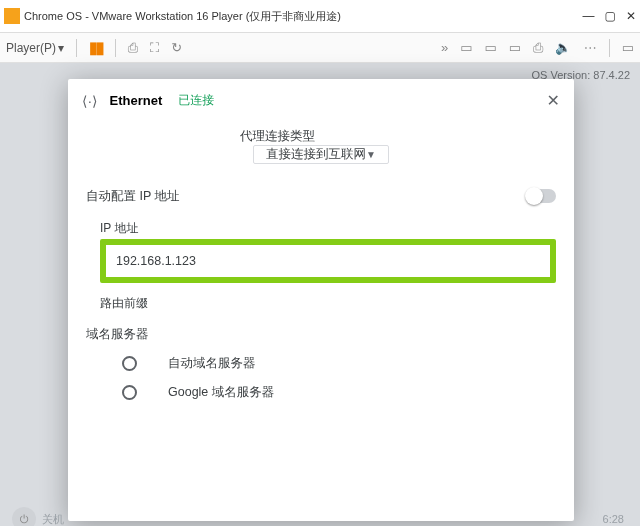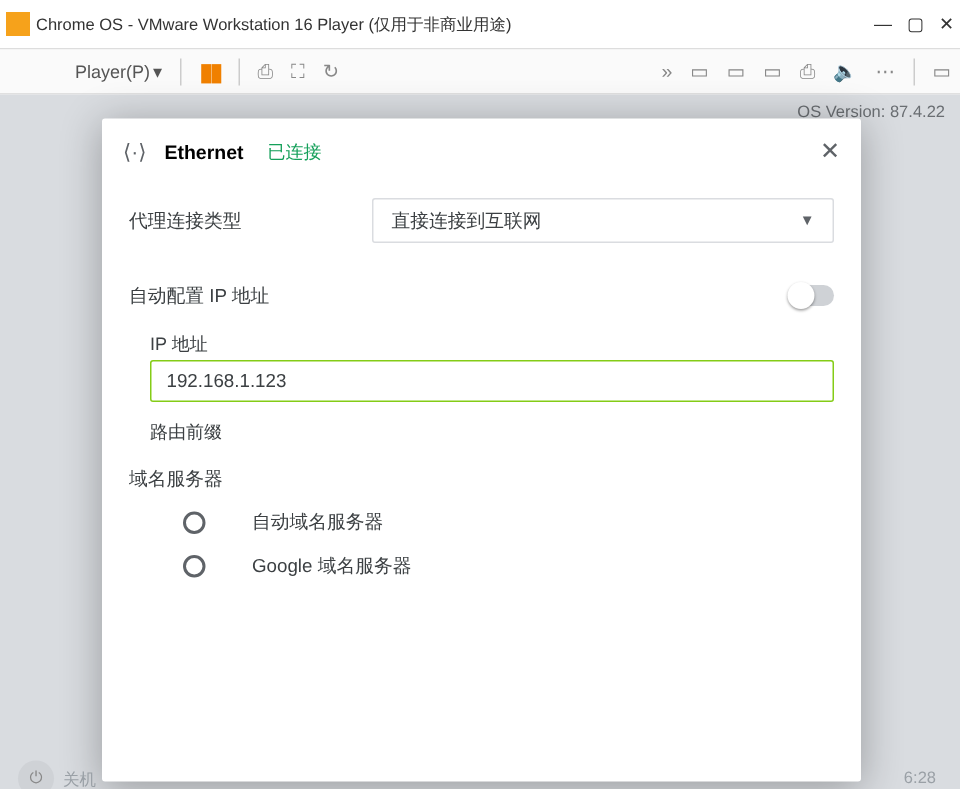--- a/index.html
+++ b/index.html
@@ -2,47 +2,47 @@
 <html><head>
 <meta charset="utf-8">
 <style>
   * { box-sizing: border-box; margin: 0; padding: 0; }
   body { font-family: "Segoe UI", Arial, sans-serif; width: 640px; height: 526px; overflow: hidden; background: #fff; }
   .titlebar { height: 22px; background: #fff; border-bottom: 1px solid #ddd; display: flex; align-items: center; padding: 16px 4px; font-size: 11px; color: #333; }
   .titlebar .win-ctrls { margin-left: auto; display: flex; gap: 10px; font-size: 12px; }
   .ticon { width: 16px; height: 16px; background: #f6a21b; margin-right: 4px; display:inline-block; }
   .toolbar { height: 30px; background: #fafafa; border-bottom: 1px solid #e0e0e0; display: flex; align-items: center; padding: 0 6px; gap: 12px; font-size: 12px; color: #555; }
   .toolbar .sep { width:1px; height:18px; background:#ccc; }
-  .toolbar .player { display:flex; align-items:flex-end; gap:2px;margin-left:44px; }
+  .toolbar .player { display:flex; align-items:flex-end; gap:2px; }
   .toolbar .pause { color:#f08000; font-size:16px; letter-spacing:-2px; font-weight:bold; }
   .toolbar .spacer { flex:1; }
   .toolbar .ico { color:#888; font-size:13px; }
   .guest { position:relative; width:640px; height:474px; background:#d9dce0; }
   .osver { position:absolute; top:6px; right:10px; font-size:11px; color:#6a6e72; }
   .bottom { position:absolute; bottom:6px; left:0; right:0; display:flex; padding:0 12px; align-items:center; font-size:11px; color:#9aa0a6; }
   .pbtn { width:24px; height:24px; border-radius:50%; background:#cfd2d6; display:flex; align-items:center; justify-content:center; color:#888; margin-right:6px; }
   .clock { margin-left:auto; margin-right:4px; }
   .modal { position:absolute; top:16px; left:68px; width:506px; height:442px; background:#fff; border-radius:2px; box-shadow:0 4px 28px rgba(0,0,0,0.3); overflow:hidden; display:flex; flex-direction:column; }
   .mhdr { display:flex; align-items:center; padding:12px 14px 6px 14px; gap:12px; }
   .mhdr .back { color:#5f6368; font-size:14px; }
   .mhdr .title { font-weight:600; font-size:13px; color:#000000; }
   .mhdr .status { font-size:12px; color:#15a05a; margin-left:4px; }
   .mhdr .close { margin-left:auto; font-size:16px; color:#5f6368; cursor:pointer; }
   .mbody { padding: 4px 18px 0 18px; overflow:auto; flex:1; font-size:12.5px; color:#3c4043; }
   .row { display:flex; align-items:center; min-height:36px; }
-  .row.proxy { margin:8px 0 14px 0; }
+  .row.proxy { margin:8px 0 14px 0;flex-direction:column; }
   .row.proxy .lbl { width:162px; }
   .select { flex:1; height:30px; border:1px solid #dadce0; border-radius:2px; display:flex; align-items:center; padding:0 12px; color:#3c4043; background:#fff; cursor:pointer; }
   .select .caret { margin-left:auto; font-size:10px; color:#5f6368; }
   .row.auto { margin-bottom:6px; }
   .toggle { margin-left:auto; width:30px; height:14px; border-radius:8px; background:#cfd2d6; position:relative; }
   .toggle::after { content:""; position:absolute; top:-2px; left:-1px; width:18px; height:18px; border-radius:50%; background:#fff; box-shadow:0 1px 2px rgba(0,0,0,.4); }
   .fieldgrp { margin-left:14px; margin-bottom:12px; }
   .fieldlbl { font-size:12px; color:#3c4043; margin-bottom:2px; }
-  .field { height:28px; border:1px solid #84cc16; border-radius:2px; display:flex; align-items:center; padding:0 10px; color:#3c4043; background:#fff; }
+  .field { height:44px; border:6px solid #84cc16; border-radius:2px; display:flex; align-items:center; padding:0 10px; color:#3c4043; background:#fff; }
   .section { margin-top:14px; margin-bottom:6px; font-size:12.5px; }
   .radioitem { display:flex; align-items:center; gap:31px; padding:6px 0 6px 36px; font-size:12.5px; }
   .radio { width:15px; height:15px; border:2px solid #5f6368; border-radius:50%; flex:none; }
 </style>
 </head>
 <body>
 
 <div class="titlebar">
   <span class="ticon"></span>
   <span>Chrome OS - VMware Workstation 16 Player (仅用于非商业用途)</span>

